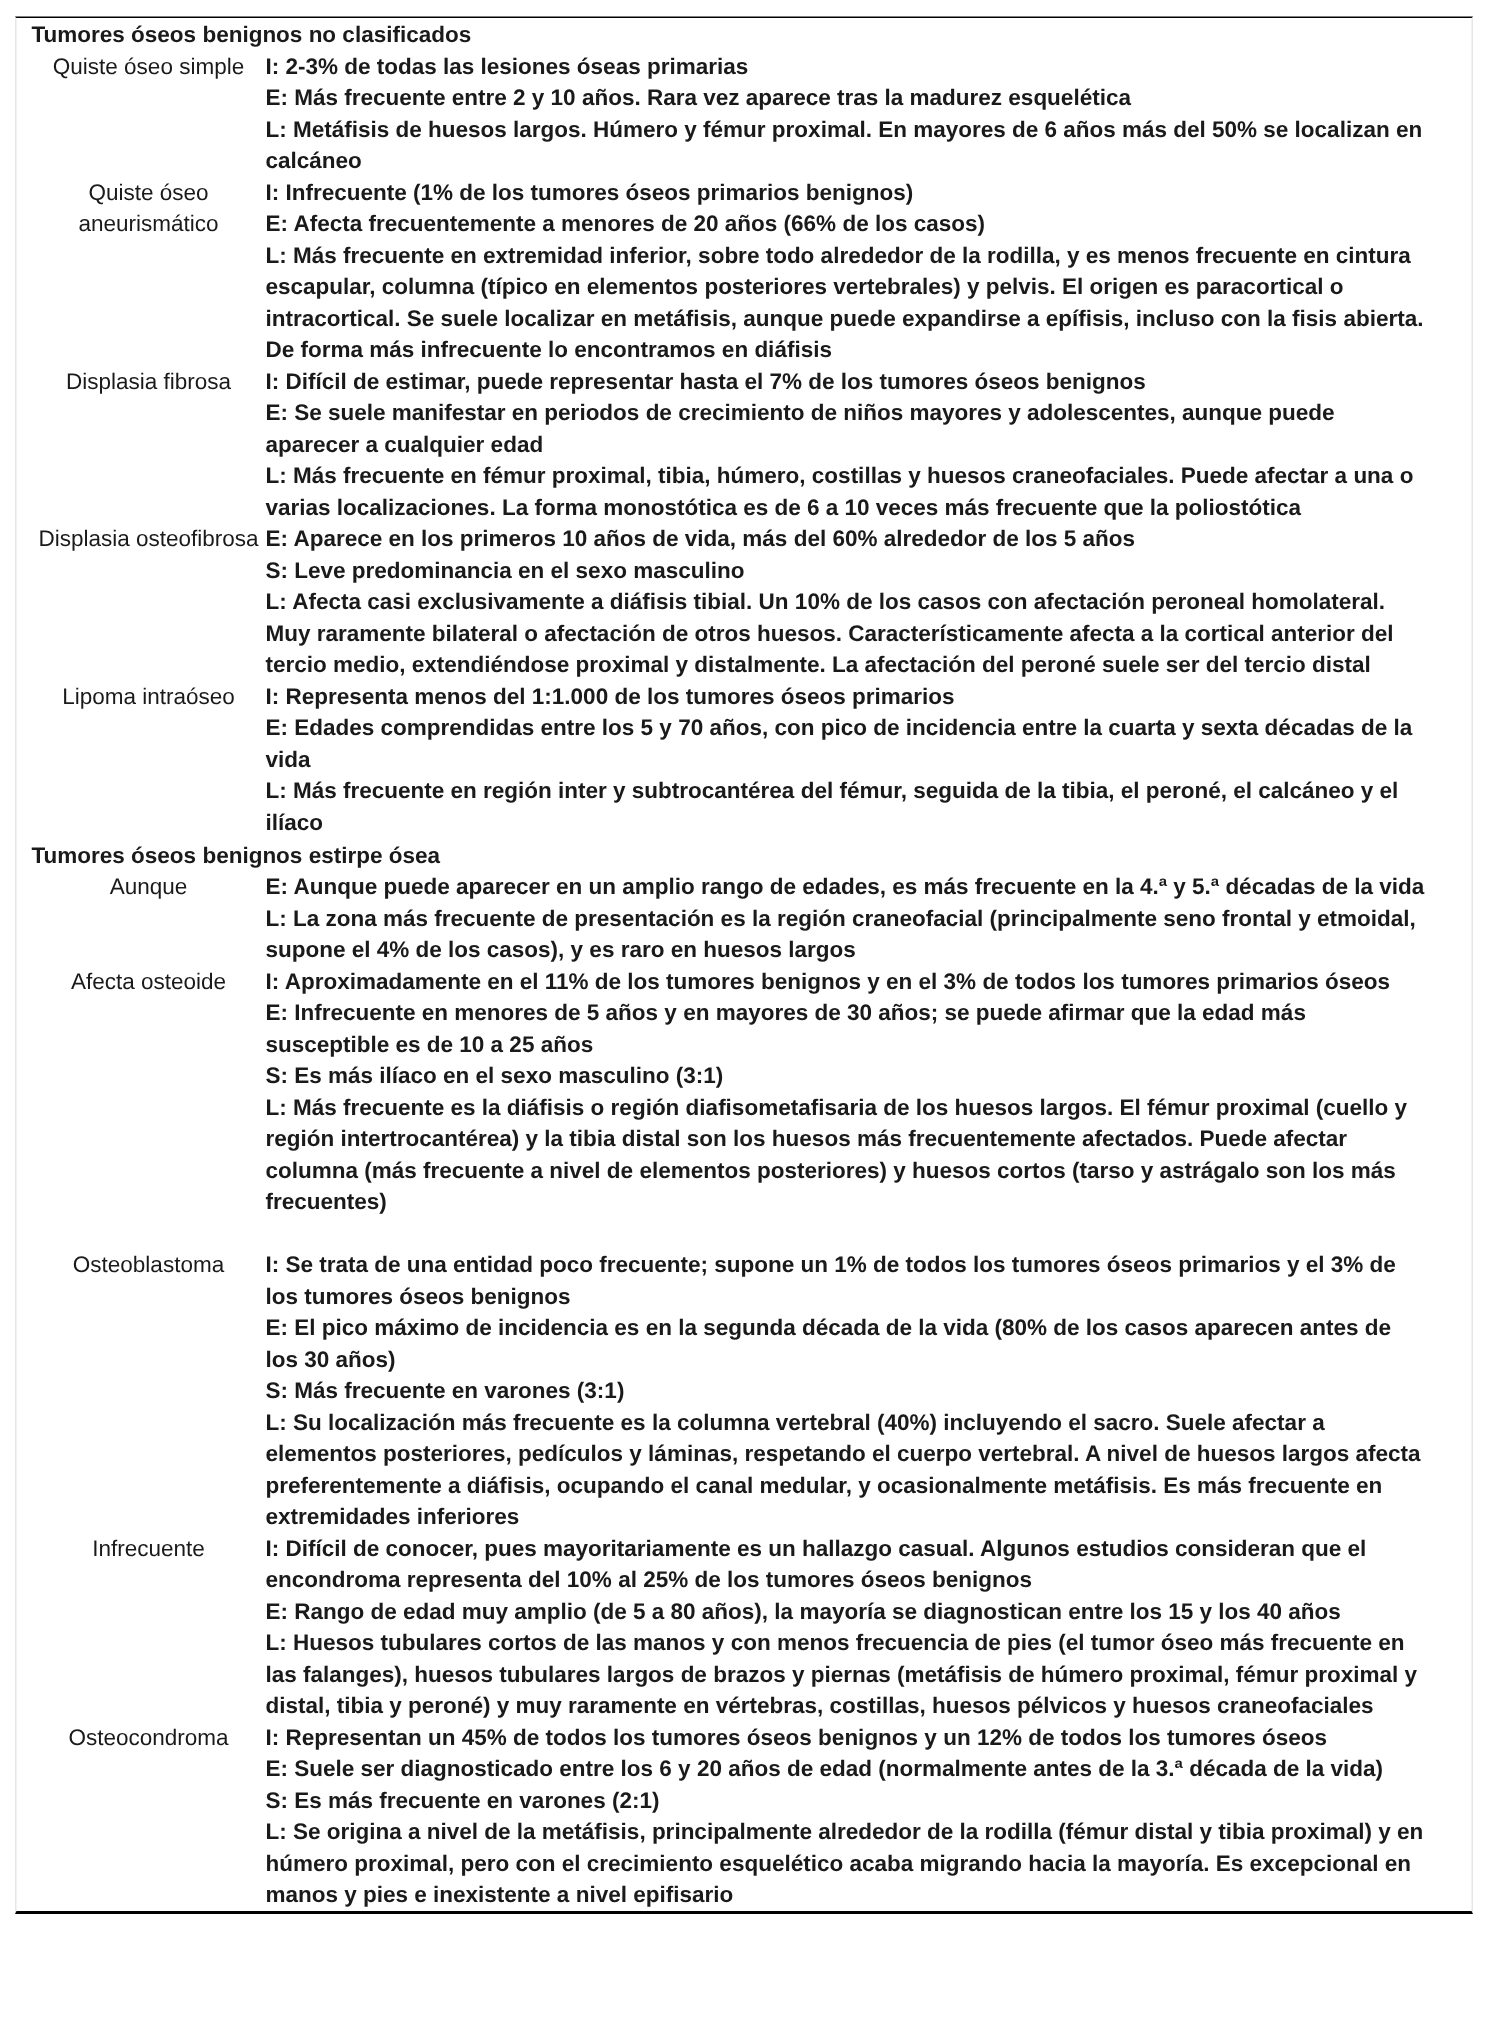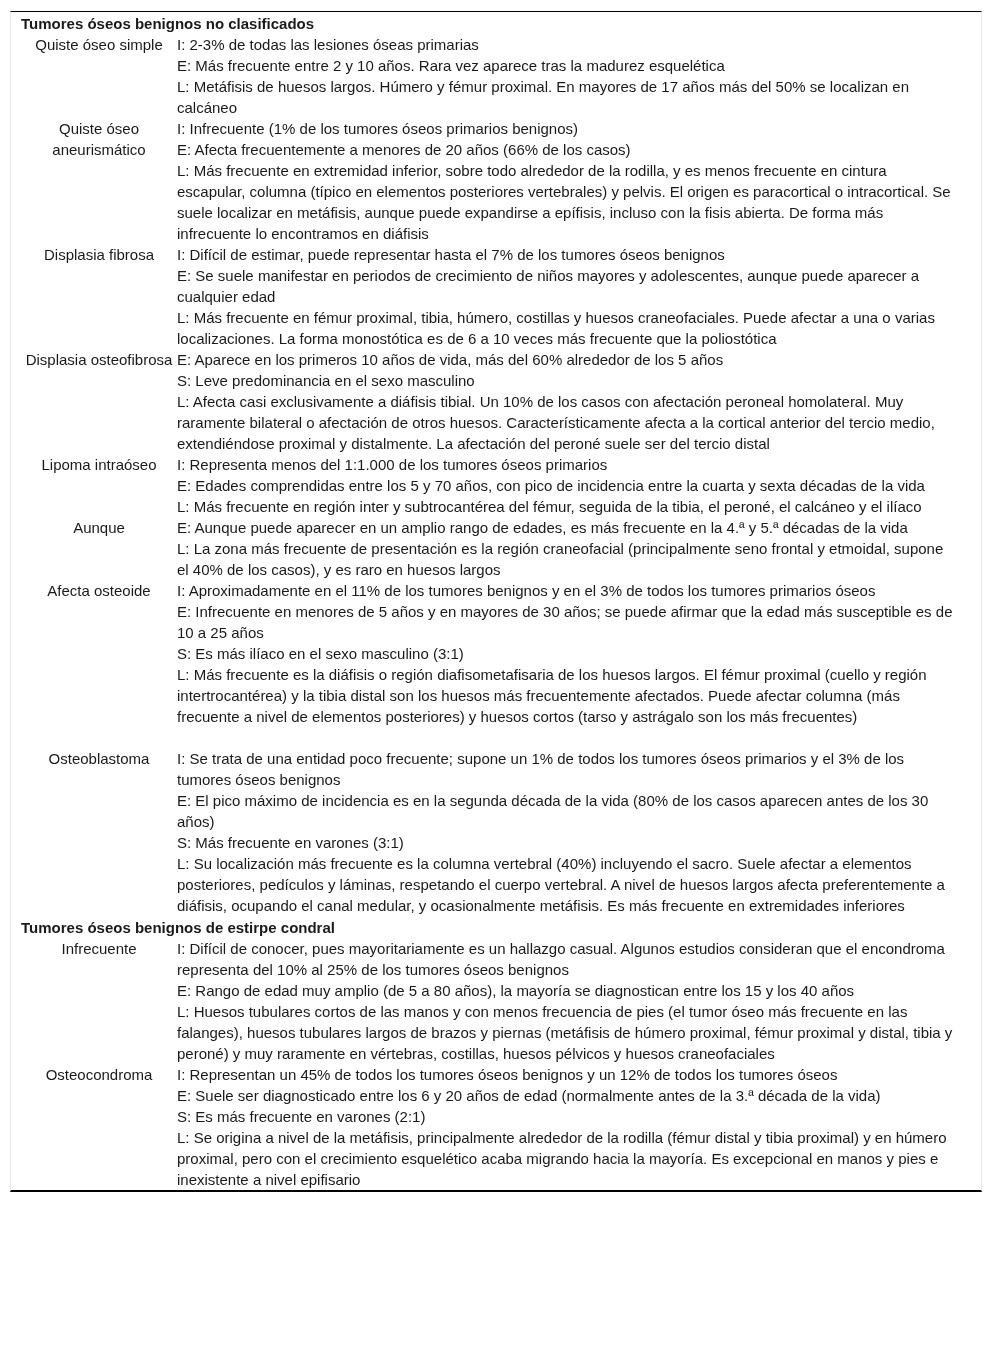--- a/index.html
+++ b/index.html
@@ -35,38 +35,38 @@
   }
   td.desc {
     padding-right: 28px;
   }
   tr.section td {
     font-weight: bold;
     padding-left: 10px;
     padding-top: 1px;
   }
   tr.entry td { padding-top: 0; }
-  .line { display: block; }
+  .line { display: block; font-weight: bold; }
   tr.spacer td { height: 21px; }
 </style>
 </head>
 <body>
 
 <div class="table-wrap">
   <table>
     <tbody id="tbody">
         <tr class="section">
           <td colspan="2">Tumores óseos benignos no clasificados</td>
         </tr>
         <tr class="entry">
           <td class="name">Quiste óseo simple</td>
           <td class="desc">
             <span class="line">I: 2-3% de todas las lesiones óseas primarias</span>
             <span class="line">E: Más frecuente entre 2 y 10 años. Rara vez aparece tras la madurez esquelética</span>
-            <span class="line">L: Metáfisis de huesos largos. Húmero y fémur proximal. En mayores de 17 años más del 50% se localizan en calcáneo</span>
+            <span class="line">L: Metáfisis de huesos largos. Húmero y fémur proximal. En mayores de 6 años más del 50% se localizan en calcáneo</span>
           </td>
         </tr>
         <tr class="entry">
           <td class="name">Quiste óseo aneurismático</td>
           <td class="desc">
             <span class="line">I: Infrecuente (1% de los tumores óseos primarios benignos)</span>
             <span class="line">E: Afecta frecuentemente a menores de 20 años (66% de los casos)</span>
             <span class="line">L: Más frecuente en extremidad inferior, sobre todo alrededor de la rodilla, y es menos frecuente en cintura escapular, columna (típico en elementos posteriores vertebrales) y pelvis. El origen es paracortical o intracortical. Se suele localizar en metáfisis, aunque puede expandirse a epífisis, incluso con la fisis abierta. De forma más infrecuente lo encontramos en diáfisis</span>
           </td>
         </tr>
@@ -87,25 +87,28 @@
           </td>
         </tr>
         <tr class="entry">
           <td class="name">Lipoma intraóseo</td>
           <td class="desc">
             <span class="line">I: Representa menos del 1:1.000 de los tumores óseos primarios</span>
             <span class="line">E: Edades comprendidas entre los 5 y 70 años, con pico de incidencia entre la cuarta y sexta décadas de la vida</span>
             <span class="line">L: Más frecuente en región inter y subtrocantérea del fémur, seguida de la tibia, el peroné, el calcáneo y el ilíaco</span>
           </td>
         </tr>
+        <tr class="section">
+          <td colspan="2">Tumores óseos benignos estirpe ósea</td>
+        </tr>
         <tr class="entry">
           <td class="name">Aunque</td>
           <td class="desc">
             <span class="line">E: Aunque puede aparecer en un amplio rango de edades, es más frecuente en la 4.ª y 5.ª décadas de la vida</span>
-            <span class="line">L: La zona más frecuente de presentación es la región craneofacial (principalmente seno frontal y etmoidal, supone el 40% de los casos), y es raro en huesos largos</span>
+            <span class="line">L: La zona más frecuente de presentación es la región craneofacial (principalmente seno frontal y etmoidal, supone el 4% de los casos), y es raro en huesos largos</span>
           </td>
         </tr>
         <tr class="entry">
           <td class="name">Afecta osteoide</td>
           <td class="desc">
             <span class="line">I: Aproximadamente en el 11% de los tumores benignos y en el 3% de todos los tumores primarios óseos</span>
             <span class="line">E: Infrecuente en menores de 5 años y en mayores de 30 años; se puede afirmar que la edad más susceptible es de 10 a 25 años</span>
             <span class="line">S: Es más ilíaco en el sexo masculino (3:1)</span>
             <span class="line">L: Más frecuente es la diáfisis o región diafisometafisaria de los huesos largos. El fémur proximal (cuello y región intertrocantérea) y la tibia distal son los huesos más frecuentemente afectados. Puede afectar columna (más frecuente a nivel de elementos posteriores) y huesos cortos (tarso y astrágalo son los más frecuentes)</span>
           </td>
@@ -115,23 +118,20 @@
         </tr>
         <tr class="entry">
           <td class="name">Osteoblastoma</td>
           <td class="desc">
             <span class="line">I: Se trata de una entidad poco frecuente; supone un 1% de todos los tumores óseos primarios y el 3% de los tumores óseos benignos</span>
             <span class="line">E: El pico máximo de incidencia es en la segunda década de la vida (80% de los casos aparecen antes de los 30 años)</span>
             <span class="line">S: Más frecuente en varones (3:1)</span>
             <span class="line">L: Su localización más frecuente es la columna vertebral (40%) incluyendo el sacro. Suele afectar a elementos posteriores, pedículos y láminas, respetando el cuerpo vertebral. A nivel de huesos largos afecta preferentemente a diáfisis, ocupando el canal medular, y ocasionalmente metáfisis. Es más frecuente en extremidades inferiores</span>
           </td>
         </tr>
-        <tr class="section">
-          <td colspan="2">Tumores óseos benignos de estirpe condral</td>
-        </tr>
         <tr class="entry">
           <td class="name">Infrecuente</td>
           <td class="desc">
             <span class="line">I: Difícil de conocer, pues mayoritariamente es un hallazgo casual. Algunos estudios consideran que el encondroma representa del 10% al 25% de los tumores óseos benignos</span>
             <span class="line">E: Rango de edad muy amplio (de 5 a 80 años), la mayoría se diagnostican entre los 15 y los 40 años</span>
             <span class="line">L: Huesos tubulares cortos de las manos y con menos frecuencia de pies (el tumor óseo más frecuente en las falanges), huesos tubulares largos de brazos y piernas (metáfisis de húmero proximal, fémur proximal y distal, tibia y peroné) y muy raramente en vértebras, costillas, huesos pélvicos y huesos craneofaciales</span>
           </td>
         </tr>
         <tr class="entry">
           <td class="name">Osteocondroma</td>

